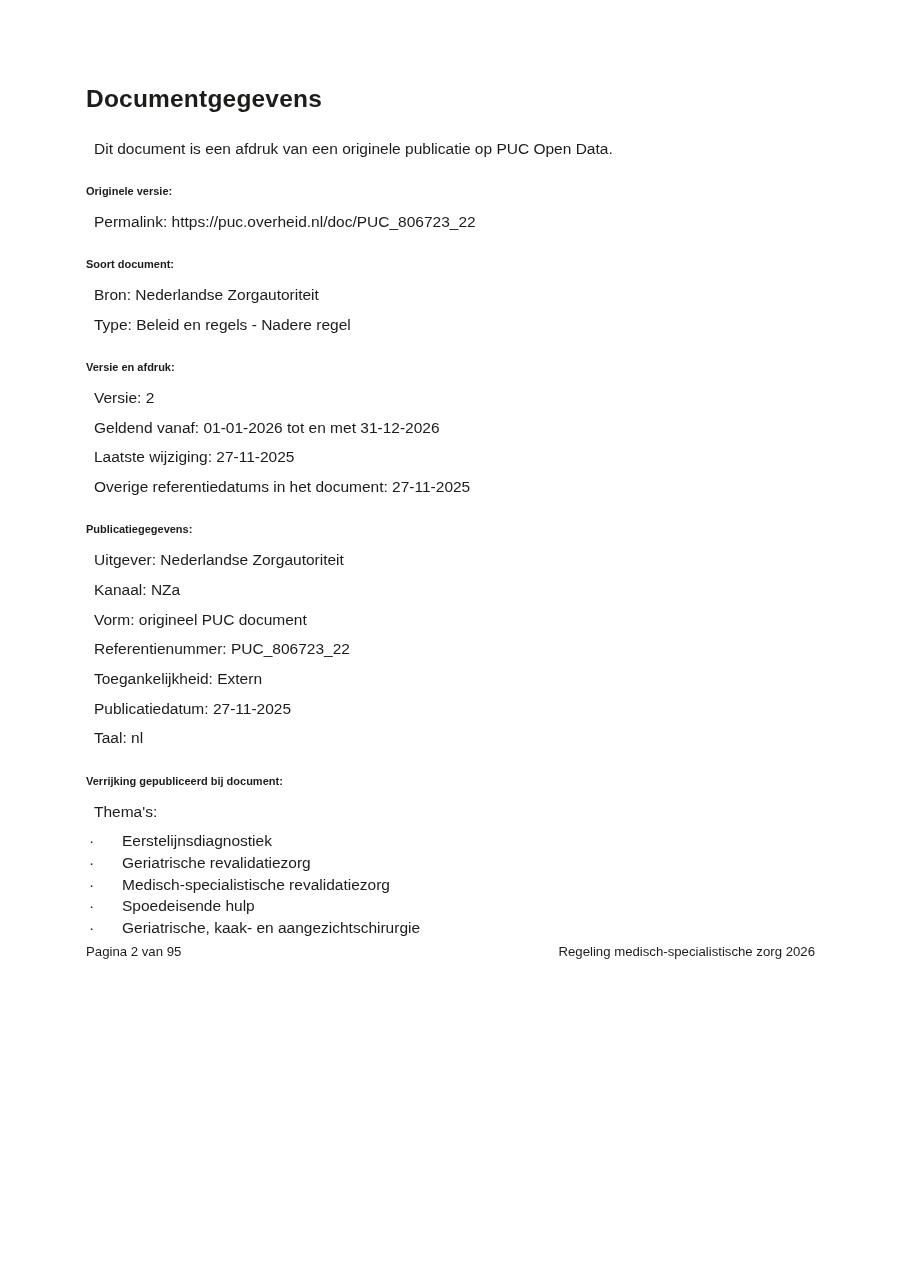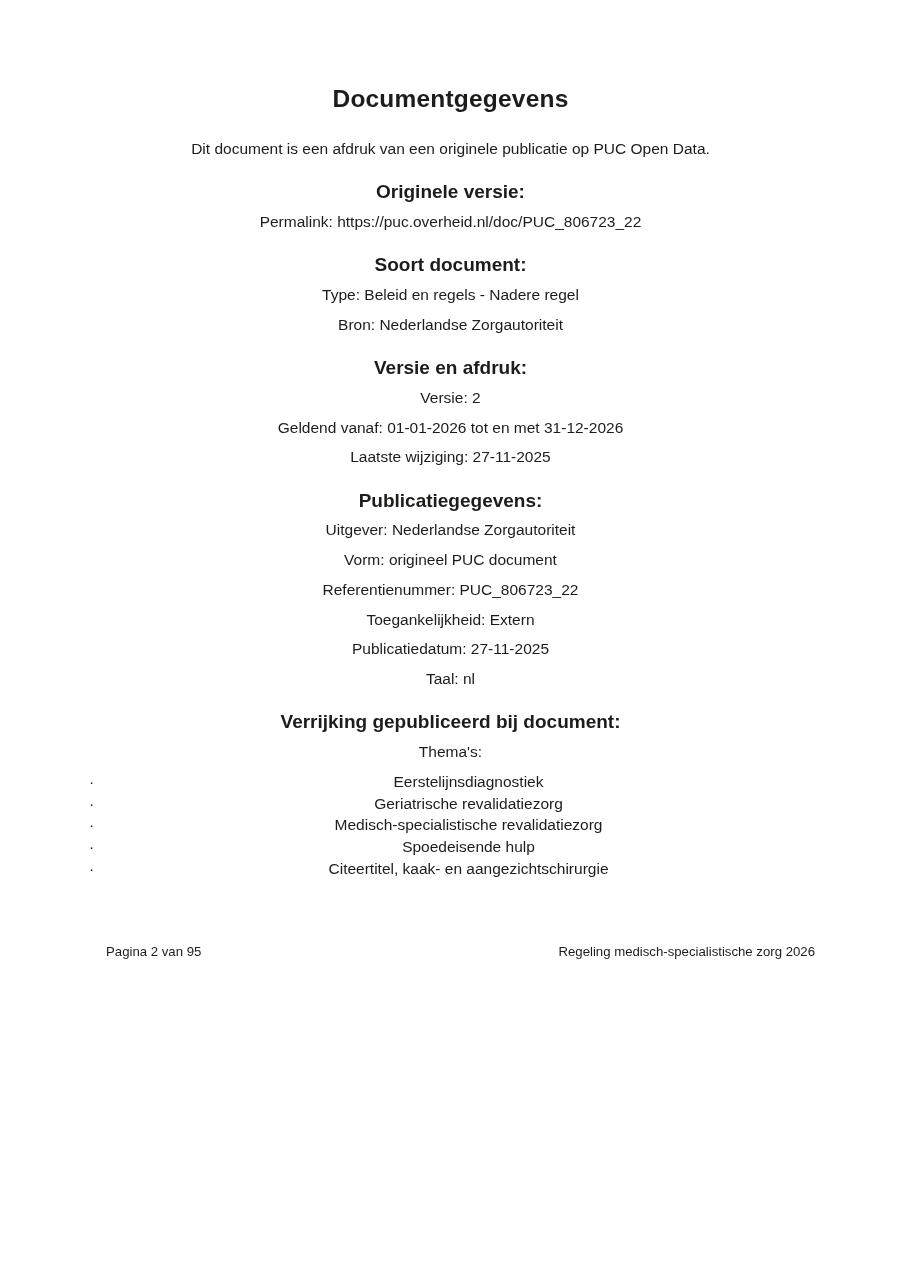--- a/index.html
+++ b/index.html
@@ -4,84 +4,85 @@
 <style>
   html,body { margin:0; padding:0; background:#ffffff; }
   .page {
     position:relative;
     width:900px; height:998px;
     background:#ffffff;
     font-family:"Liberation Sans", sans-serif;
     font-size:15.5px; line-height:21.7px;
     color:#1c1c1b;
     overflow:hidden;
-    text-align:center;
     -webkit-font-smoothing:antialiased;
   }
   .content { position:absolute; left:86px; top:86px; right:85px; }
   h1.doc-title {
     margin:0 0 26px 0;
     font-size:24.5px; line-height:26px;
     font-weight:700; letter-spacing:0.2px;
   }
   p { margin:8px; }
   section.meta { margin-top:21.7px; }
   section.meta h2 {
-    margin:0; font-size:19px; line-height:21.7px; font-weight:700;
+    margin:0; font-size:11px; line-height:21.7px; font-weight:700;
   }
   ul.themes { list-style:none; margin:0; padding:0; }
   ul.themes li { position:relative; padding-left:36px; }
   ul.themes .bullet { position:absolute; left:3px; top:0; }
   .footer {
     position:absolute; left:86px; right:85px; bottom:38px;
     display:flex; justify-content:space-between;
-    font-size:13.2px; line-height:16px;margin-left:20px;
+    font-size:13.2px; line-height:16px;
   }
 </style>
 </head>
 <body>
 
 <div class="page">
   <div class="content">
     <h1 class="doc-title">Documentgegevens</h1>
     <p class="intro">Dit document is een afdruk van een originele publicatie op PUC Open Data.</p>
     <div id="sections">
         <section class="meta">
           <h2>Originele versie:</h2>
           <p>Permalink: https://puc.overheid.nl/doc/PUC_806723_22</p>
         </section>
         <section class="meta">
           <h2>Soort document:</h2>
+          <p>Bron: Nederlandse Zorgautoriteit</p>
           <p>Type: Beleid en regels - Nadere regel</p>
-          <p>Bron: Nederlandse Zorgautoriteit</p>
         </section>
         <section class="meta">
           <h2>Versie en afdruk:</h2>
           <p>Versie: 2</p>
           <p>Geldend vanaf: 01-01-2026 tot en met 31-12-2026</p>
           <p>Laatste wijziging: 27-11-2025</p>
+          <p>Overige referentiedatums in het document: 27-11-2025</p>
         </section>
         <section class="meta">
           <h2>Publicatiegegevens:</h2>
           <p>Uitgever: Nederlandse Zorgautoriteit</p>
+          <p>Kanaal: NZa</p>
           <p>Vorm: origineel PUC document</p>
           <p>Referentienummer: PUC_806723_22</p>
           <p>Toegankelijkheid: Extern</p>
           <p>Publicatiedatum: 27-11-2025</p>
           <p>Taal: nl</p>
         </section>
         <section class="meta">
           <h2>Verrijking gepubliceerd bij document:</h2>
           <p>Thema's:</p>
           <ul class="themes">
             <li><span class="bullet">·</span><span>Eerstelijnsdiagnostiek</span></li>
             <li><span class="bullet">·</span><span>Geriatrische revalidatiezorg</span></li>
             <li><span class="bullet">·</span><span>Medisch-specialistische revalidatiezorg</span></li>
             <li><span class="bullet">·</span><span>Spoedeisende hulp</span></li>
-            <li><span class="bullet">·</span><span>Citeertitel, kaak- en aangezichtschirurgie</span></li>
+            <li><span class="bullet">·</span><span>Geriatrische, kaak- en aangezichtschirurgie</span></li>
           </ul>
         </section>
       </div>
   </div>
   <div class="footer">
     <span>Pagina 2 van 95</span>
     <span>Regeling medisch-specialistische zorg 2026</span>
   </div>
 </div>
 

